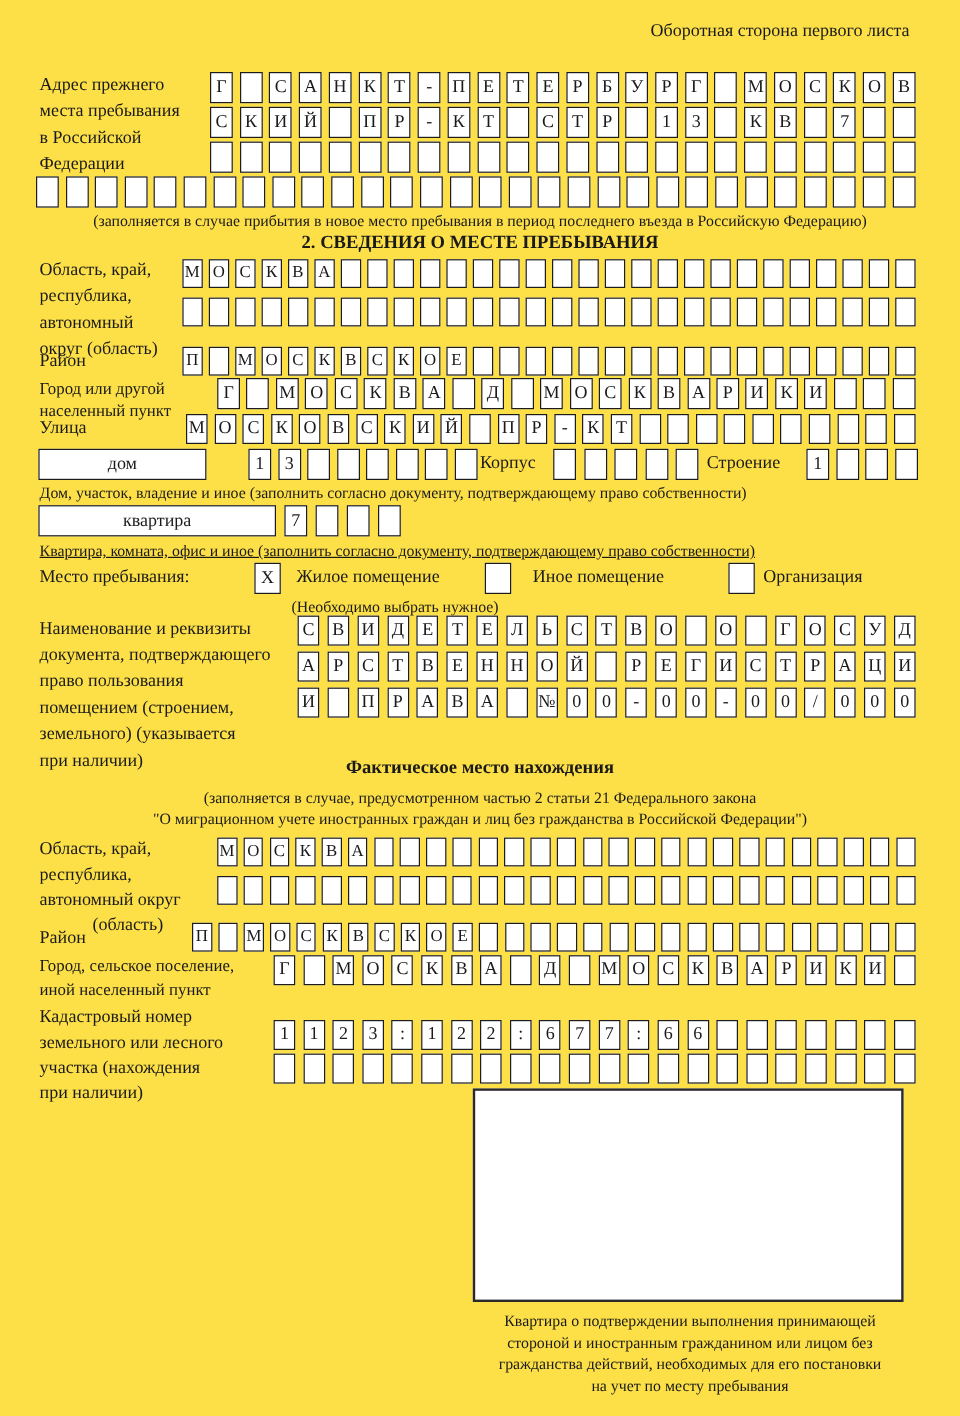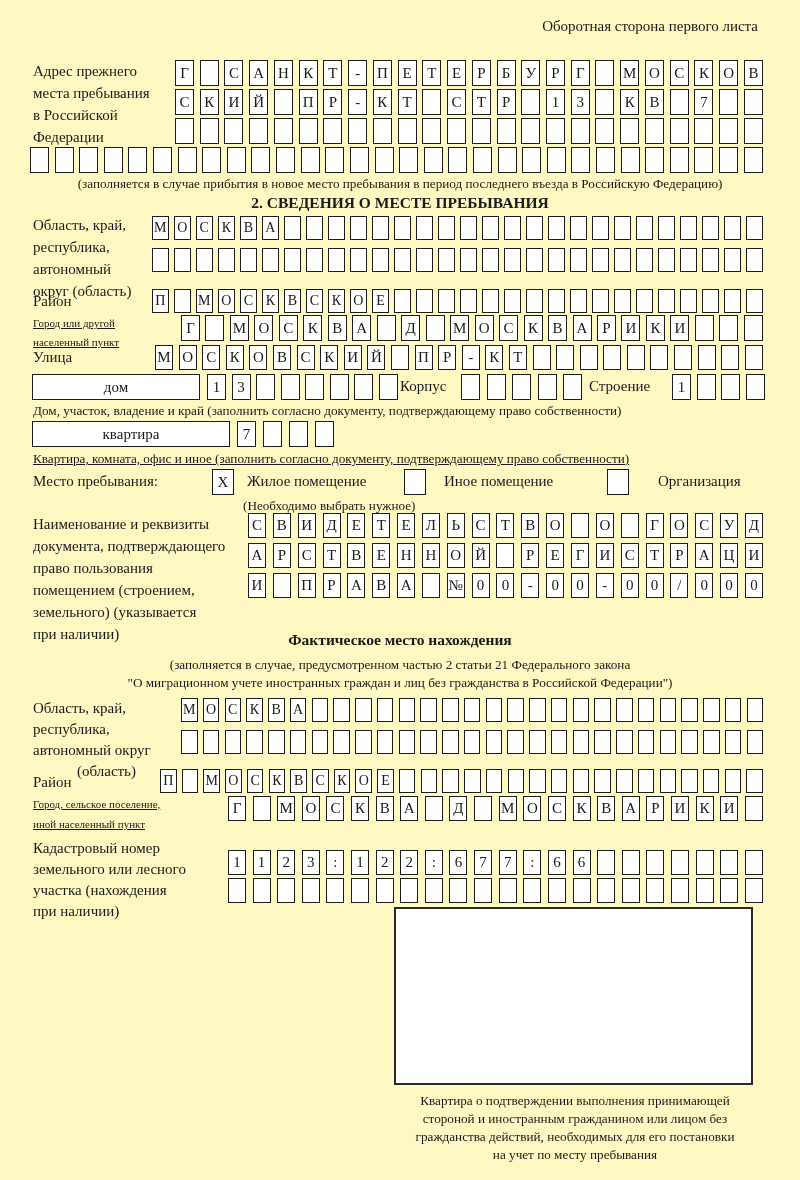--- a/index.html
+++ b/index.html
@@ -1,22 +1,22 @@
 <!DOCTYPE html>
 <html><head>
 <meta charset="utf-8">
 <style>
   html,body { margin:0; padding:0; background:#ffffff; }
   .page {
-    position:relative; width:800px; height:1180px; background:#fef9c3;
+    position:relative; width:800px; height:1180px; background:#fde047;
     font-family:"Liberation Serif","DejaVu Serif",serif; color:#1a1a1a;
     overflow:hidden;
   }
   .lbl { position:absolute; font-size:15px; white-space:nowrap; }
-  .lbl-sm { position:absolute; font-size:11px; white-space:nowrap;text-decoration:underline; }
+  .lbl-sm { position:absolute; font-size:14px; white-space:nowrap; }
   .note { position:absolute; font-size:13.2px; white-space:nowrap; }
   .center { text-align:center; white-space:normal; }
   .title { position:absolute; left:0; width:800px; text-align:center; font-weight:bold; font-size:15.5px; }
   .boxrow { position:absolute; display:flex; justify-content:space-between; }
   .cbox {
     width:19px; height:26px; box-sizing:border-box;
     border:1.6px solid #1c1c1c; background:#fff;
     display:flex; align-items:center; justify-content:center;
     font-size:15px; line-height:1; flex:0 0 auto;
   }
@@ -316,21 +316,21 @@
       <span class="cbox"></span>
       <span class="cbox"></span>
       <span class="cbox"></span>
       <span class="cbox"></span>
       <span class="cbox"></span>
       <span class="cbox"></span>
       <span class="cbox"></span>
       <span class="cbox"></span>
     </div>
 
-  <div class="labelbox" style="left:32px; top:374px; width:168px;">дом</div>
+  <div class="labelbox" style="left:32px; top:374px; width:140px;">дом</div>
   <div class="boxrow" style="left:207px; top:374px; width:191px;">
       <span class="cbox">1</span>
       <span class="cbox">3</span>
       <span class="cbox"></span>
       <span class="cbox"></span>
       <span class="cbox"></span>
       <span class="cbox"></span>
       <span class="cbox"></span>
       <span class="cbox"></span>
     </div>
@@ -342,38 +342,38 @@
       <span class="cbox"></span>
       <span class="cbox"></span>
     </div>
   <div class="lbl" style="left:589px; top:378px;">Строение</div>
   <div class="boxrow" style="left:672px; top:374px; width:93px;">
       <span class="cbox">1</span>
       <span class="cbox"></span>
       <span class="cbox"></span>
       <span class="cbox"></span>
     </div>
-  <div class="note" style="left:33px; top:403px;">Дом, участок, владение и край (заполнить согласно документу, подтверждающему право собственности)</div>
+  <div class="note" style="left:33px; top:403px;">Дом, участок, владение и иное (заполнить согласно документу, подтверждающему право собственности)</div>
 
   <div class="labelbox" style="left:32px; top:421px; width:198px;">квартира</div>
   <div class="boxrow" style="left:237px; top:421px; width:97px;">
       <span class="cbox">7</span>
       <span class="cbox"></span>
       <span class="cbox"></span>
       <span class="cbox"></span>
     </div>
   <div class="note" style="left:33px; top:451px;text-decoration:underline;">Квартира, комната, офис и иное (заполнить согласно документу, подтверждающему право собственности)</div>
 
   <div class="lbl" style="left:33px; top:473px;">Место пребывания:</div>
   <div class="checkbox" style="left:212px; top:469px;">X</div>
   <div class="lbl" style="left:247px; top:473px;">Жилое помещение</div>
   <div class="checkbox" style="left:404px; top:469px;"></div>
   <div class="lbl" style="left:444px; top:473px;">Иное помещение</div>
   <div class="checkbox" style="left:607px; top:469px;"></div>
-  <div class="lbl" style="left:658px; top:473px;">Организация</div>
+  <div class="lbl" style="left:636px; top:473px;">Организация</div>
   <div class="note" style="left:243px; top:498px;">(Необходимо выбрать нужное)</div>
 
   <div>
     <div class="lbl" style="left:33px; top:516px;">Наименование и реквизиты</div>
     <div class="lbl" style="left:33px; top:538px;">документа, подтверждающего</div>
     <div class="lbl" style="left:33px; top:560px;">право пользования</div>
     <div class="lbl" style="left:33px; top:582px;">помещением (строением,</div>
     <div class="lbl" style="left:33px; top:604px;">земельного) (указывается</div>
     <div class="lbl" style="left:33px; top:626px;">при наличии)</div>
   </div>

